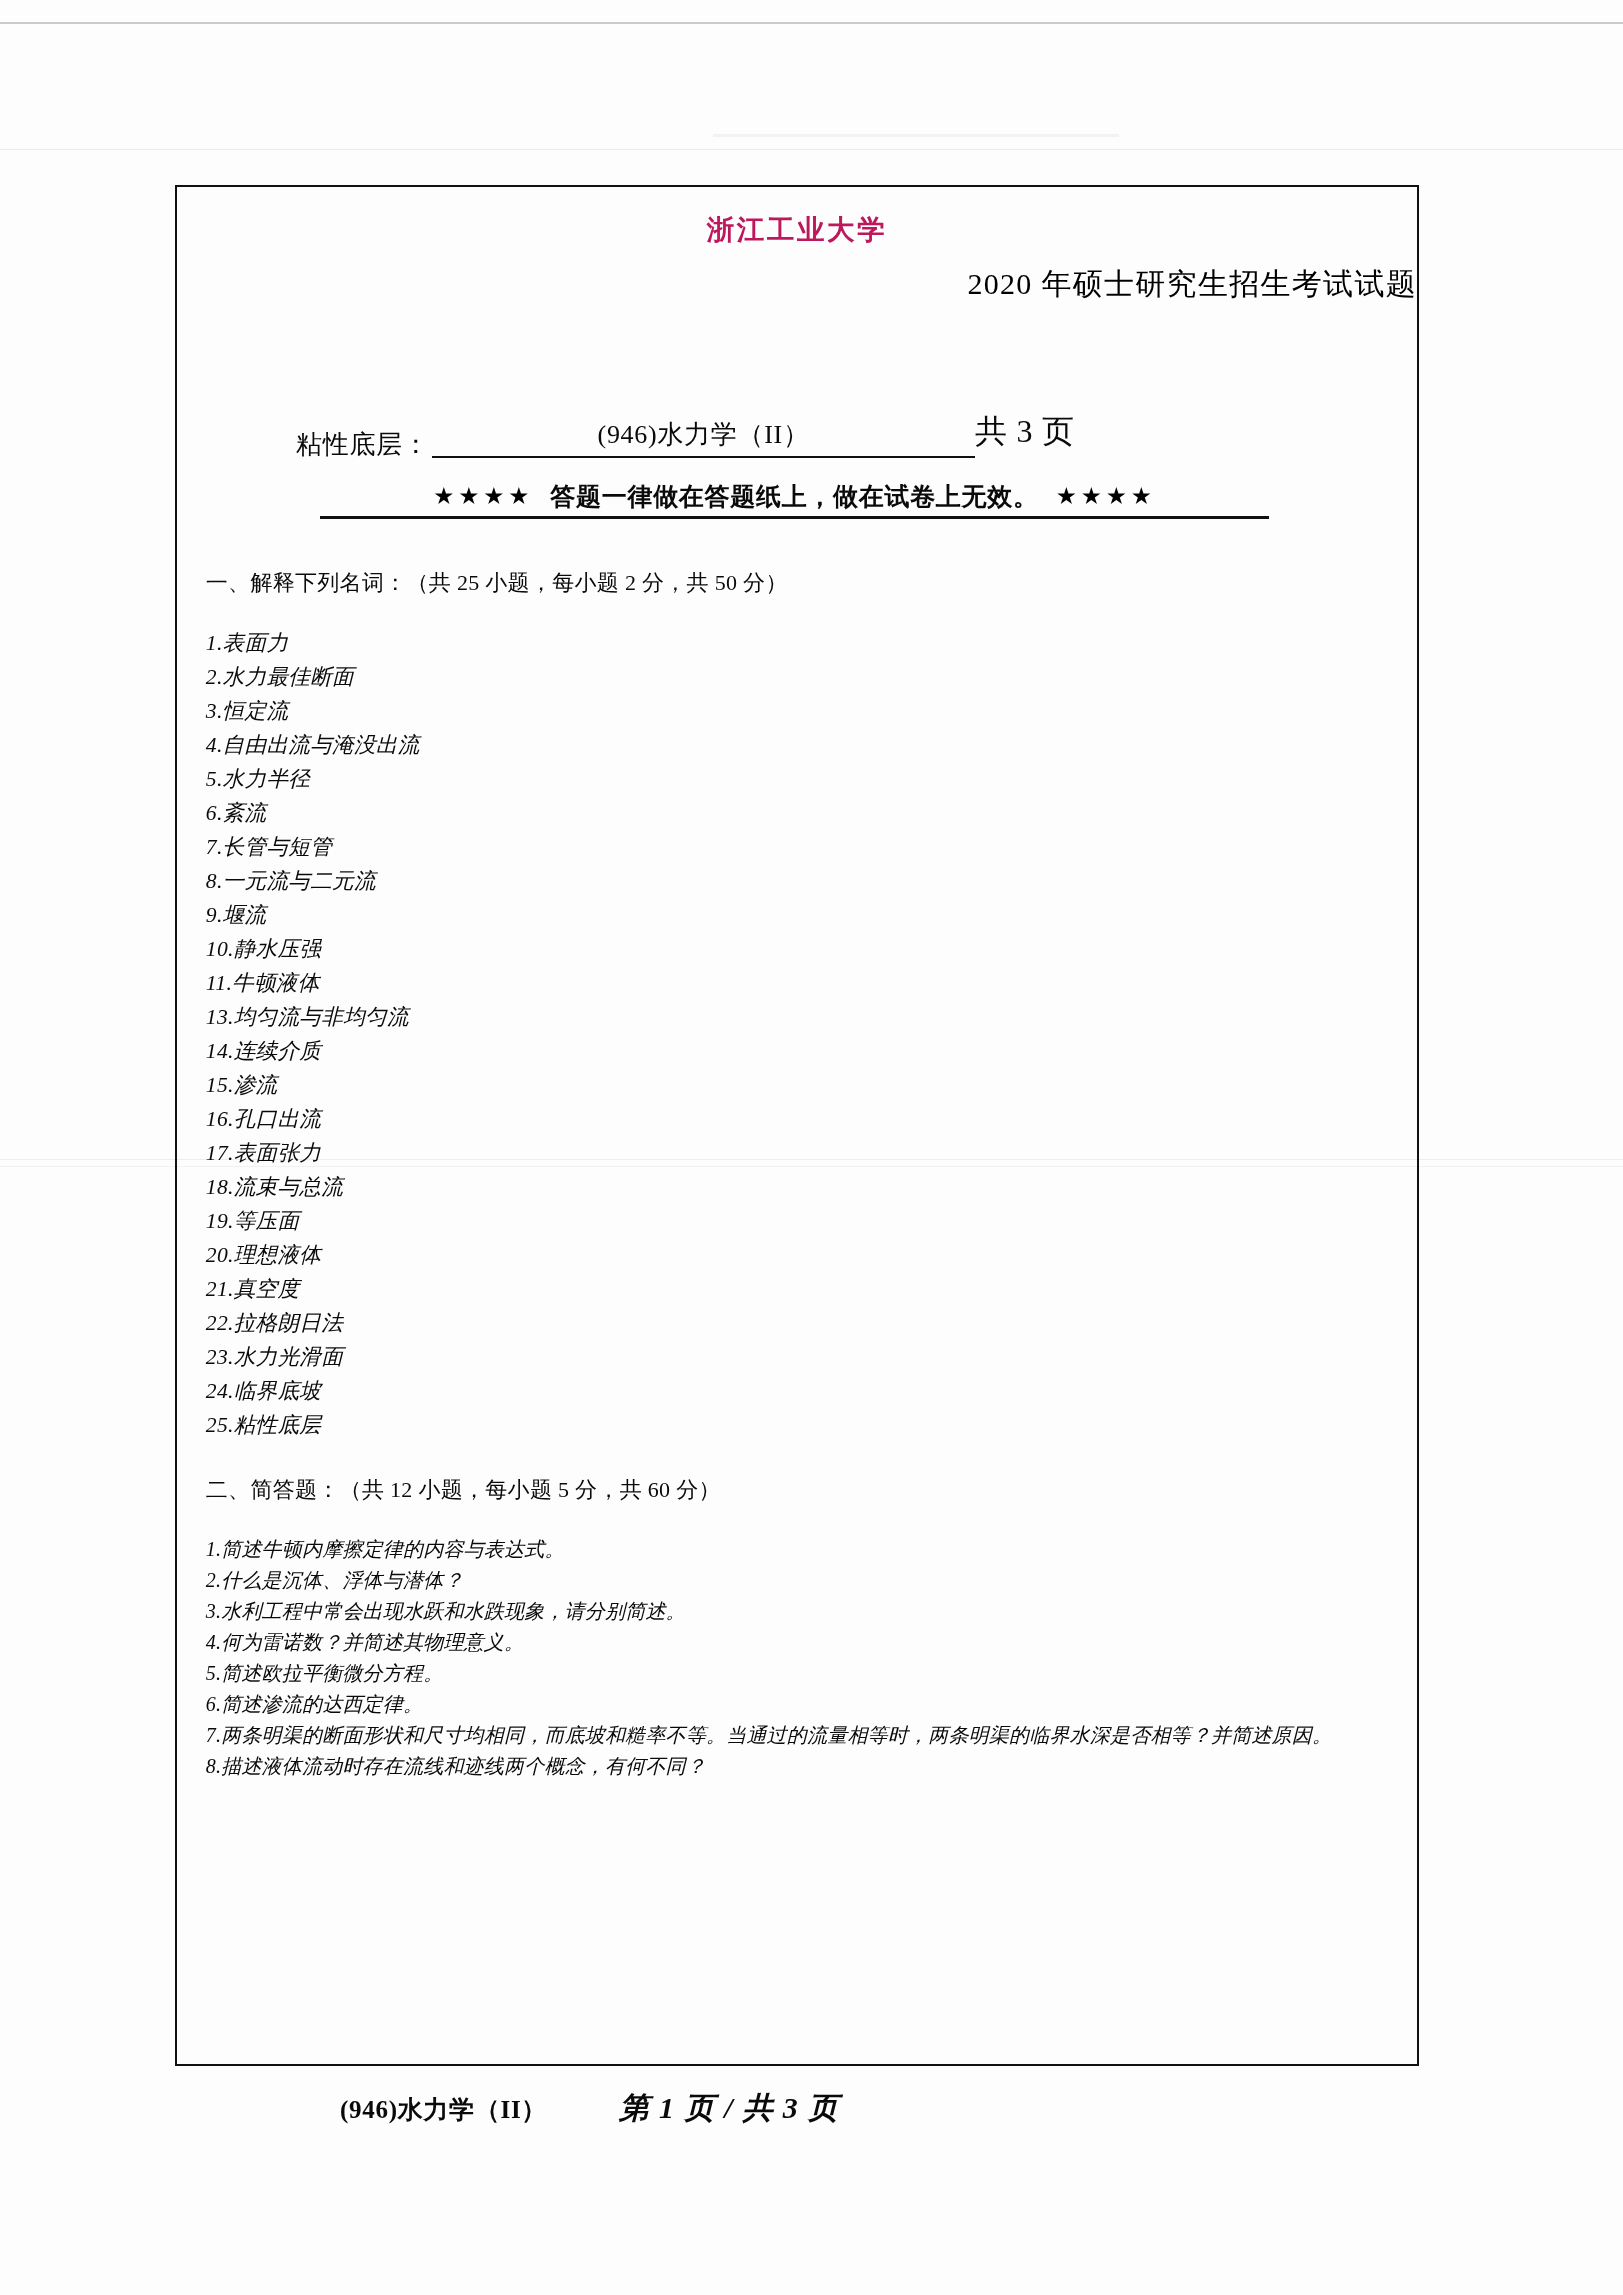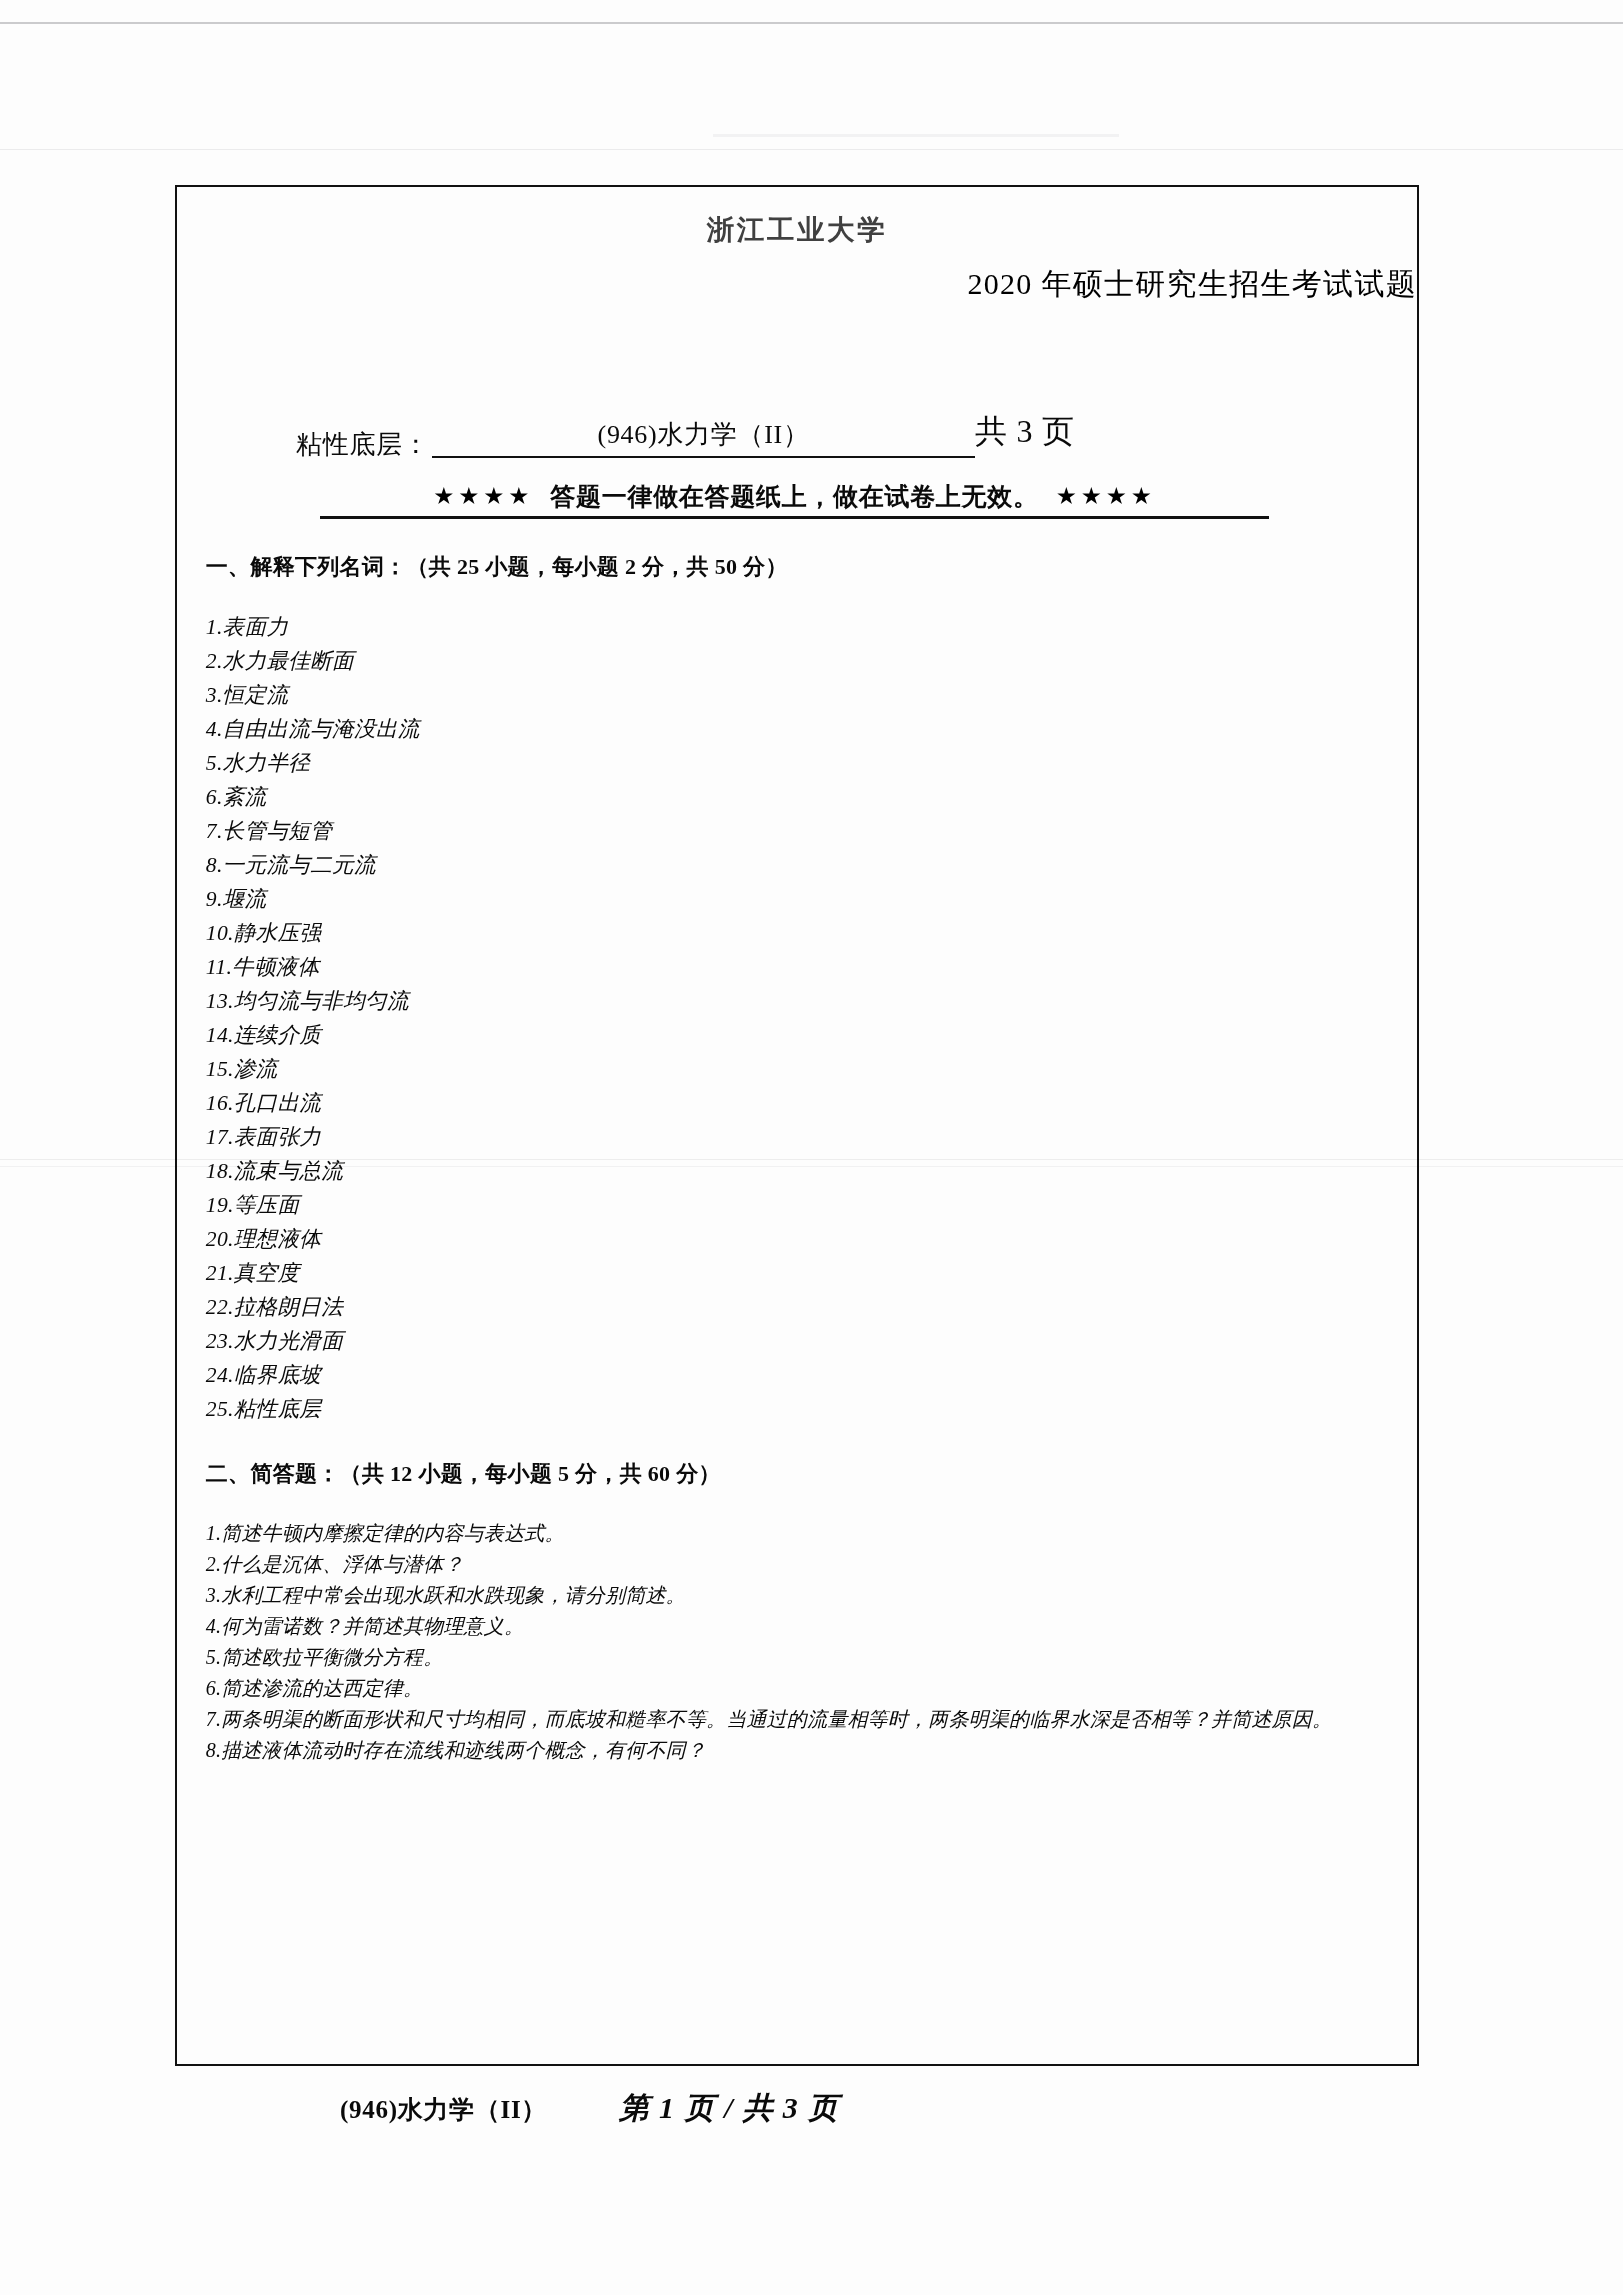--- a/index.html
+++ b/index.html
@@ -61,21 +61,21 @@
     right: 0;
     top: 0;
   }
   .univ-name {
     text-align: center;
     font-family: "DejaVu Serif", "Liberation Serif", serif;
     font-weight: bold;
     font-size: 27.5px;
     letter-spacing: 2.6px;
     margin-top: 25px;
-    color: #404040;
+    color: #be185d;
   }
   .exam-title {
     text-align: right;
     font-size: 30px;
     letter-spacing: 1.3px;
     margin-top: 15.7px;
     color: #000;
   }
 
   
@@ -146,23 +146,23 @@
   #body {
     position: absolute;
     left: 11.8px;
     right: 11.8px;
     top: 367px;
     padding: 0 17px;
     box-sizing: border-box;
   }
   .section-heading {
     font-size: 22px;
-    font-weight: bold;
+    font-weight: normal;
     letter-spacing: 0.3px;
-    margin: 0 0 30px 0;
+    margin: 16px 0 30px 0;
     line-height: 1.2;
   }
   .section-two-heading {
     margin-top: 35px;
   }
   .term-list, .question-list {
     list-style: none;
     margin: 0;
     padding: 0;
     font-style: italic;

